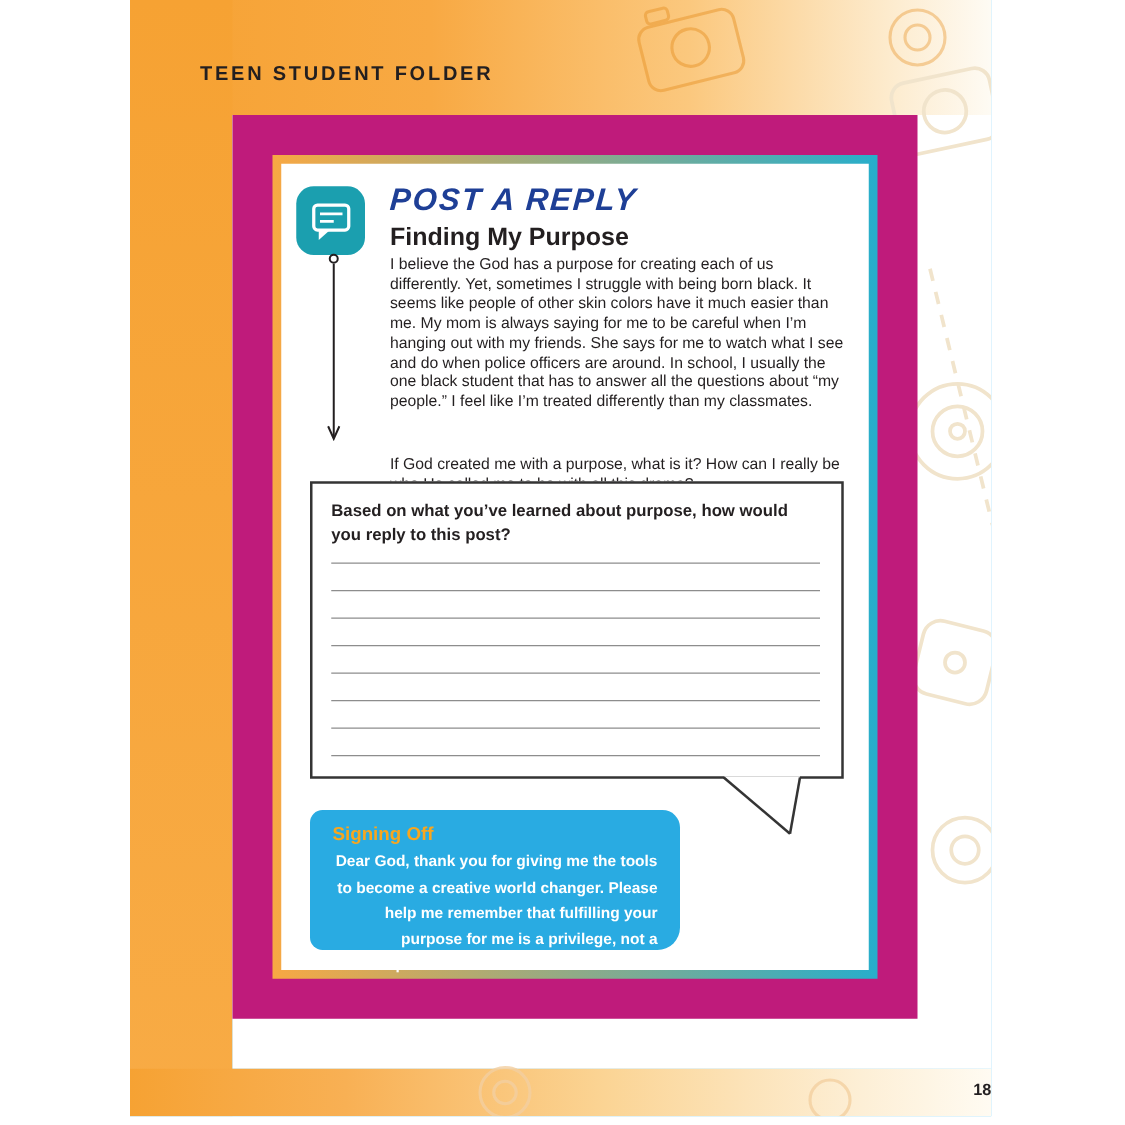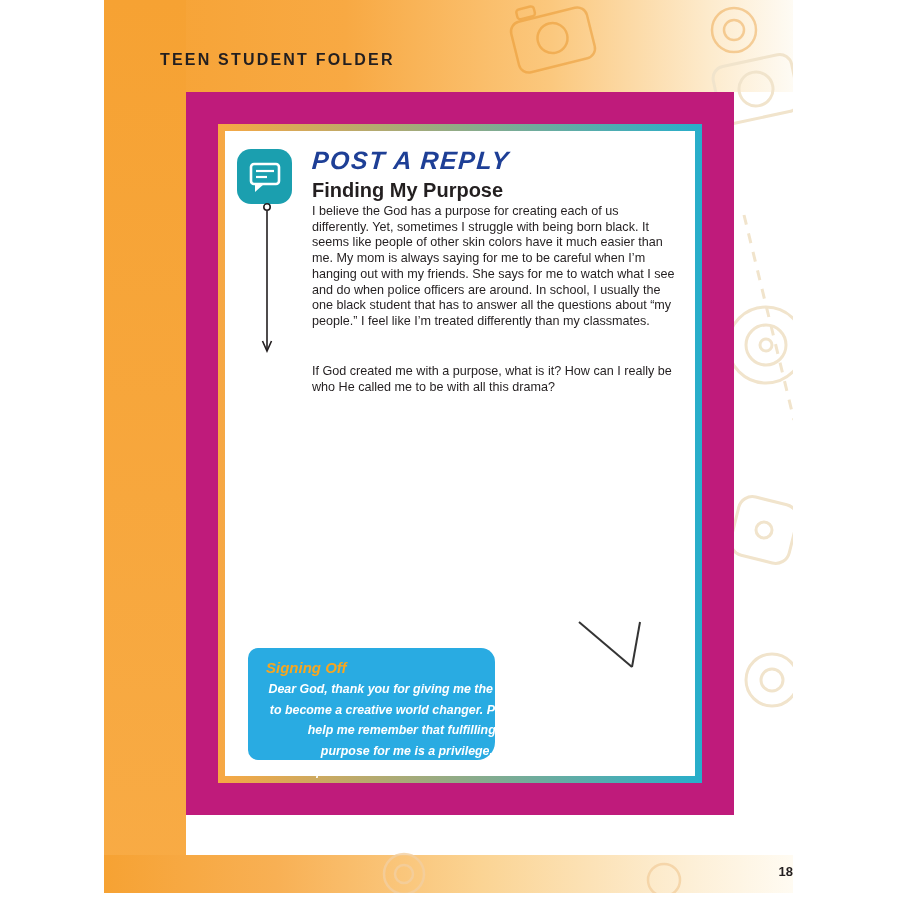--- a/index.html
+++ b/index.html
@@ -48,22 +48,22 @@
 
   
   .reply-box { position:absolute; left:23px; top:254px; width:427px; height:238px;
                border:2px solid #343434; background:#ffffff; }
   .reply-prompt { margin:13px 16px 0 15px; font-size:13.4px; font-weight:bold; line-height:18.5px; color:#231f20; }
   .reply-lines { position:absolute; left:15px; right:17px; top:42px; }
   .rule-line { height:22px; border-bottom:1.4px solid #8d8d8d; }
   .tail-svg { position:absolute; left:352px; top:489px; }
 
   
-  .signing-box { position:absolute; left:23px; top:517px; width:247px; height:112px;
-                 background:#29abe2; border-radius:10px 14px 18px 10px;font-style:italic; }
+  .signing-box { position:absolute; left:23px; top:517px; width:296px; height:112px;
+                 background:#29abe2; border-radius:10px 14px 18px 10px; }
   .signing-title { padding:11px 0 0 18px; font-size:15px; font-weight:bold; color:#f8a61e; }
   .signing-prayer { padding:3px 0 0 18px; width:278px; font-size:12.4px; font-weight:bold;
                     line-height:20.6px; color:#ffffff;text-align:right; }
 </style>
 </head>
 <body>
 
 <div class="screen">
   <div class="sheet">
 
@@ -146,20 +146,33 @@
           <circle cx="7" cy="5" r="3.2" stroke="#231f20" stroke-width="1.6" fill="#ffffff"></circle>
           <line x1="7" y1="9" x2="7" y2="147" stroke="#231f20" stroke-width="1.6"></line>
           <path d="M2.5 139 L7 149 L11.5 139" stroke="#231f20" stroke-width="1.6" fill="none"></path>
         </svg>
 
         <div class="post-title">POST A REPLY</div>
         <div class="post-subject">Finding My Purpose</div>
         <div class="post-para p1">I believe the God has a purpose for creating each of us differently. Yet, sometimes I struggle with being born black. It seems like people of other skin colors have it much easier than me. My mom is always saying for me to be careful when I’m hanging out with my friends. She says for me to watch what I see and do when police officers are around. In school, I usually the one black student that has to answer all the questions about “my people.” I feel like I’m treated differently than my classmates.</div>
         <div class="post-para p2">If God created me with a purpose, what is it? How can I really be who He called me to be with all this drama?</div>
 
+        <div class="reply-box">
+          <div class="reply-prompt">Based on what you’ve learned about purpose, how would you reply to this post?</div>
+          <div class="reply-lines">
+              <div class="rule-line"></div>
+              <div class="rule-line"></div>
+              <div class="rule-line"></div>
+              <div class="rule-line"></div>
+              <div class="rule-line"></div>
+              <div class="rule-line"></div>
+              <div class="rule-line"></div>
+              <div class="rule-line"></div>
+            </div>
+        </div>
         <svg class="tail-svg" width="70" height="52" viewBox="0 0 70 52">
           <polygon points="2,1 63,1 55,47" fill="#ffffff"></polygon>
           <line x1="2" y1="2" x2="55" y2="47" stroke="#343434" stroke-width="2"></line>
           <line x1="63" y1="2" x2="55" y2="47" stroke="#343434" stroke-width="2"></line>
         </svg>
 
         <div class="signing-box">
           <div class="signing-title">Signing Off</div>
           <div class="signing-prayer">Dear God, thank you for giving me the tools to become a creative world changer. Please help me remember that fulfilling your purpose for me is a privilege, not a punishment. In Jesus’ name. Amen.</div>
         </div>

